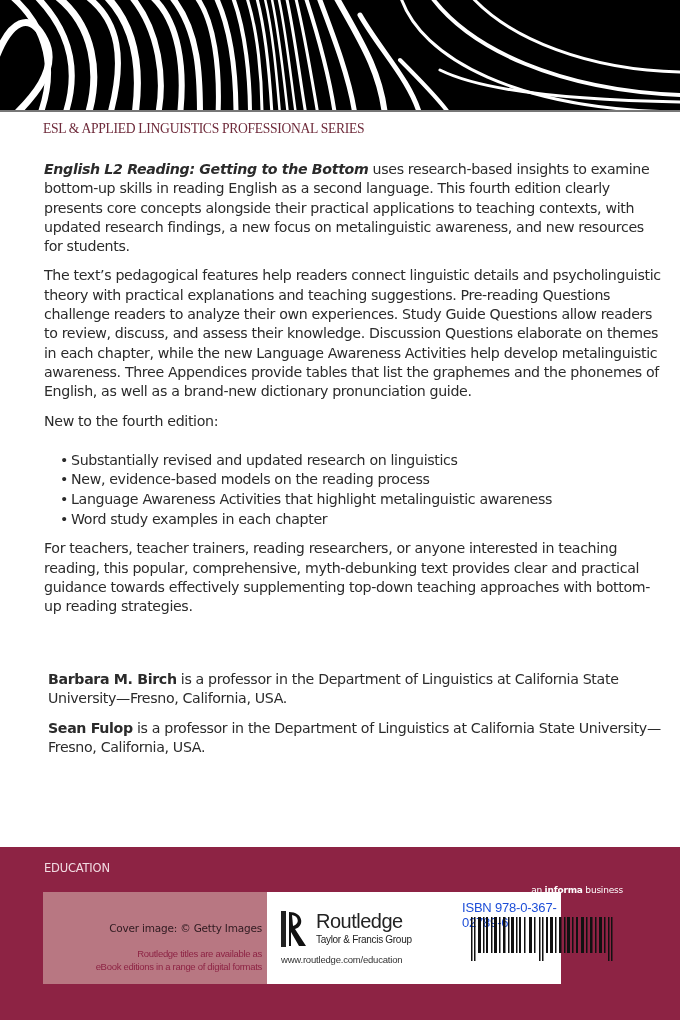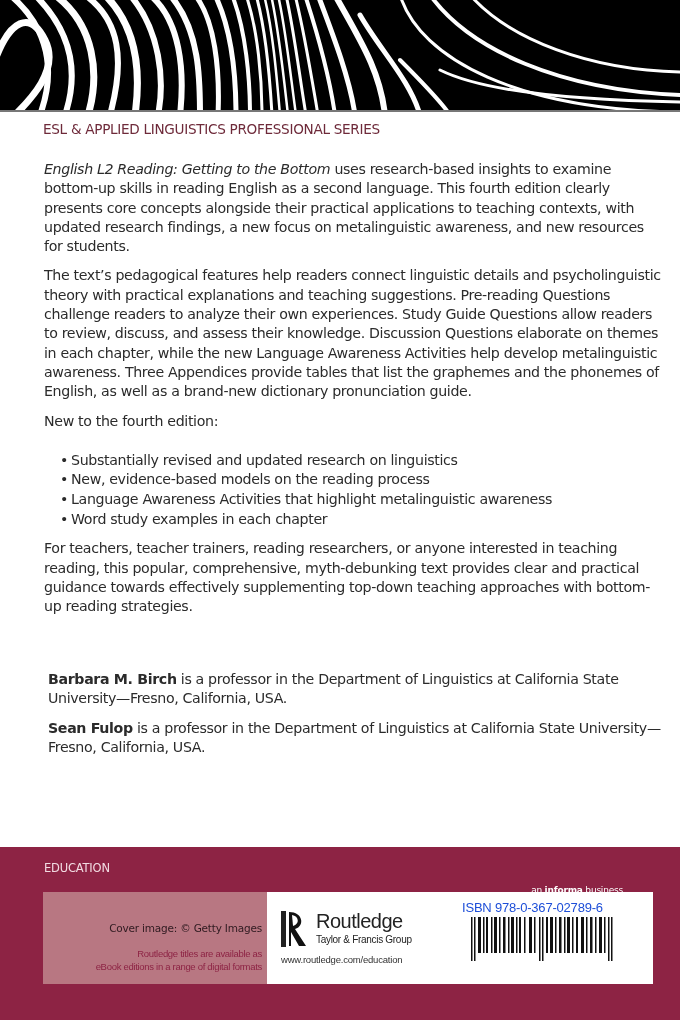--- a/index.html
+++ b/index.html
@@ -1,37 +1,37 @@
 <!DOCTYPE html>
 <html><head>
 <meta charset="utf-8">
 <style>
   html, body { margin:0; padding:0; }
   body { width:680px; height:1020px; overflow:hidden; background:#fff; font-family:"DejaVu Sans", sans-serif; color:#2a2a2a; position:relative; }
   .banner { position:absolute; left:0; top:0; width:680px; height:110px; background:#000; overflow:hidden; }
   .banner svg { display:block; }
   .banner-rule { position:absolute; left:0; top:110px; width:680px; height:2px; background:#777; }
-  .series { position:absolute; left:43px; top:121px; font-size:13.6px; letter-spacing:-0.3px; color:#6e2a3a; font-weight:normal; }
+  .series { position:absolute; left:43px; top:121px; font-size:13.6px; letter-spacing:-0.3px; color:#6e2a3a; font-weight:normal;font-family:Liberation Serif, serif; }
   .body-text { position:absolute; left:44px; top:160px; width:620px; font-size:14.2px; line-height:19.3px; letter-spacing:-0.35px; color:#2b2b2b; }
   .body-text p { margin:0 0 10px 0; }
-  .body-text em { font-style:italic; }
+  .body-text em { font-style:italic;font-weight:bold; }
   .body-text ul { margin:8px 0 10px 0; padding:0 0 0 16px; list-style:none; }
   .body-text li { position:relative; padding-left:11px; line-height:19.6px; }
   .body-text li::before { content:"•"; position:absolute; left:0; top:0; }
   .authors { position:absolute; left:44px; top:670px; width:620px; font-size:14.2px; line-height:19.3px; letter-spacing:-0.35px; color:#2b2b2b; }
   .authors p { margin:0 0 10px 4px; }
   .authors b { font-weight:bold; }
   .footer { position:absolute; left:0; top:847px; width:680px; height:173px; background:#8d2344; }
   .category { position:absolute; left:44px; top:14px; font-size:11.5px; color:#f2dbe2; letter-spacing:-0.2px; }
   .informa { position:absolute; right:57px; top:38px; font-size:9px; color:#fff; letter-spacing:-0.2px;text-align:center; }
   .informa b { font-weight:bold; }
   .credit-panel { position:absolute; left:43px; top:45px; width:215px; height:92px; background:#b87782;padding-left:12px; }
   .credit { position:absolute; right:8px; top:30px; font-size:10.5px; color:#2f1a20; letter-spacing:-0.2px; white-space:nowrap; }
   .ebook { position:absolute; right:8px; top:55px; font-size:9.5px; line-height:13px; color:#8d2344; text-align:right; white-space:nowrap; font-family:"Liberation Sans", sans-serif; letter-spacing:-0.3px; }
-  .pub-panel { position:absolute; left:267px; top:45px; width:386px; height:92px; background:#fff; }
+  .pub-panel { position:absolute; left:267px; top:45px; width:294px; height:92px; background:#fff; }
   .logo { position:absolute; left:14px; top:18px; width:26px; height:38px; }
   .pub-name { position:absolute; left:49px; top:18px; font-size:20px; color:#222; letter-spacing:-0.5px; font-family:"Liberation Sans", sans-serif; }
   .pub-group { position:absolute; left:49px; top:42px; font-size:10px; color:#222; letter-spacing:-0.3px; font-family:"Liberation Sans", sans-serif; }
   .pub-url { position:absolute; left:14px; top:62px; font-size:9.5px; color:#333; letter-spacing:-0.2px; font-family:"Liberation Sans", sans-serif; }
   .isbn { position:absolute; left:195px; top:8px; font-size:13px; color:#1d4ed8; letter-spacing:-0.2px; font-family:"Liberation Sans", sans-serif; }
   .barcode { position:absolute; left:204px; top:25px; width:142px; height:44px; }
   .barcode-num { position:absolute; left:187px; top:58px; font-size:19px; color:#111; letter-spacing:0.3px; font-family:"Liberation Sans", sans-serif; background:transparent; }
   .barcode-num span { background:#fff; padding:0 1px; }
 </style>
 </head>

